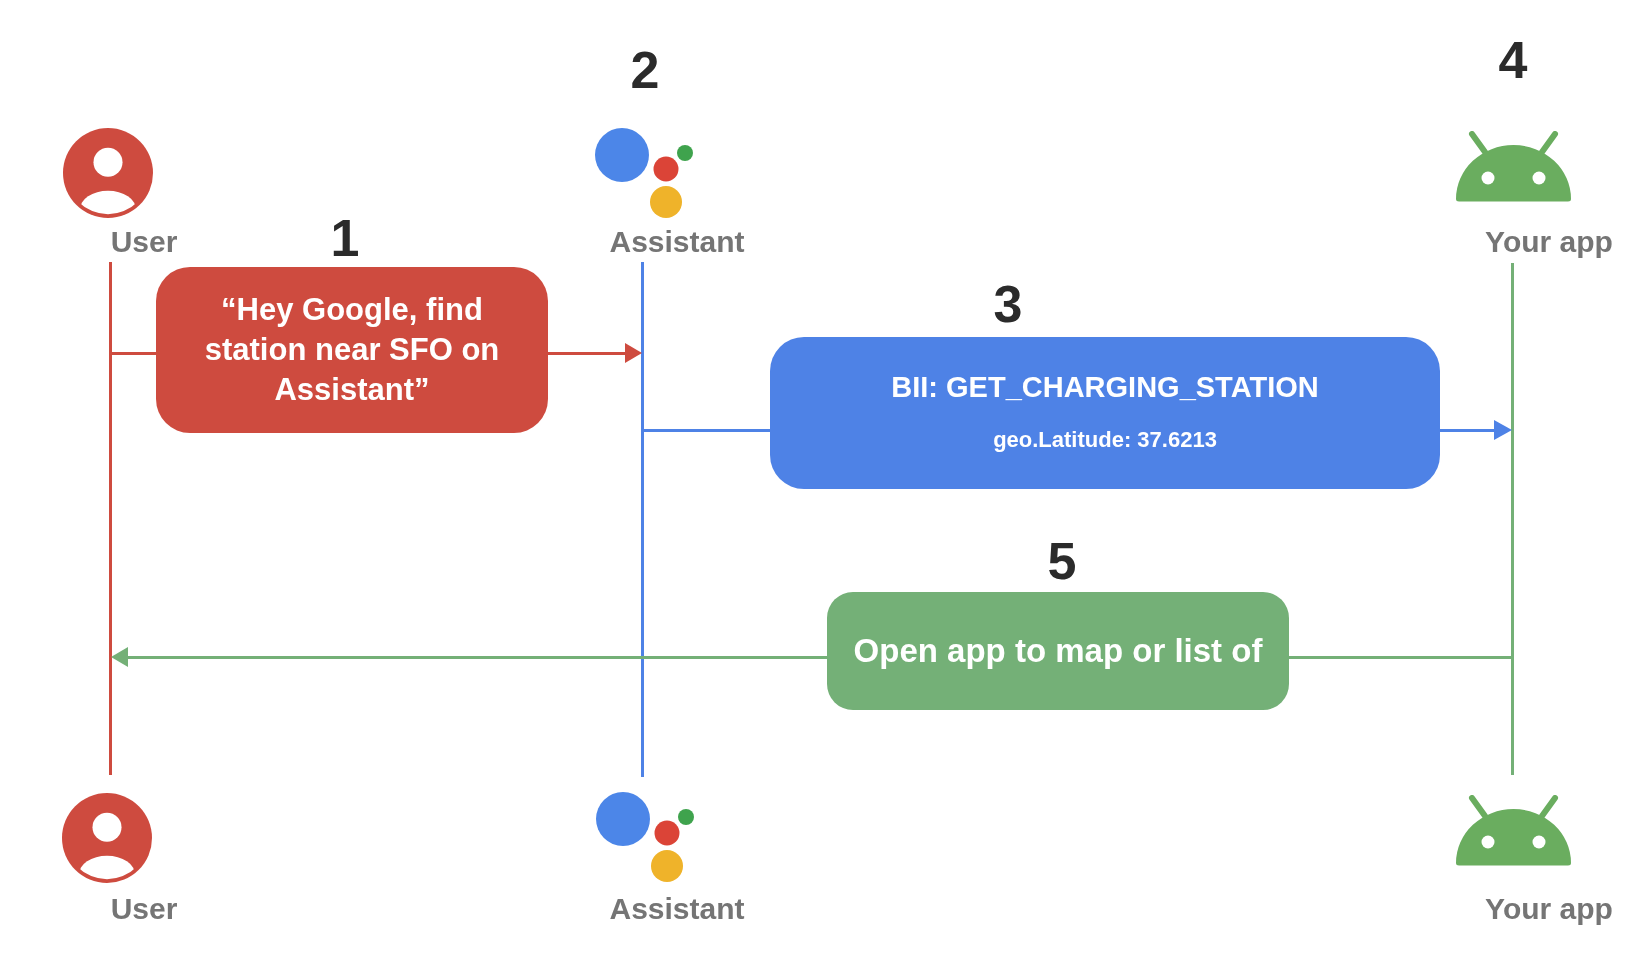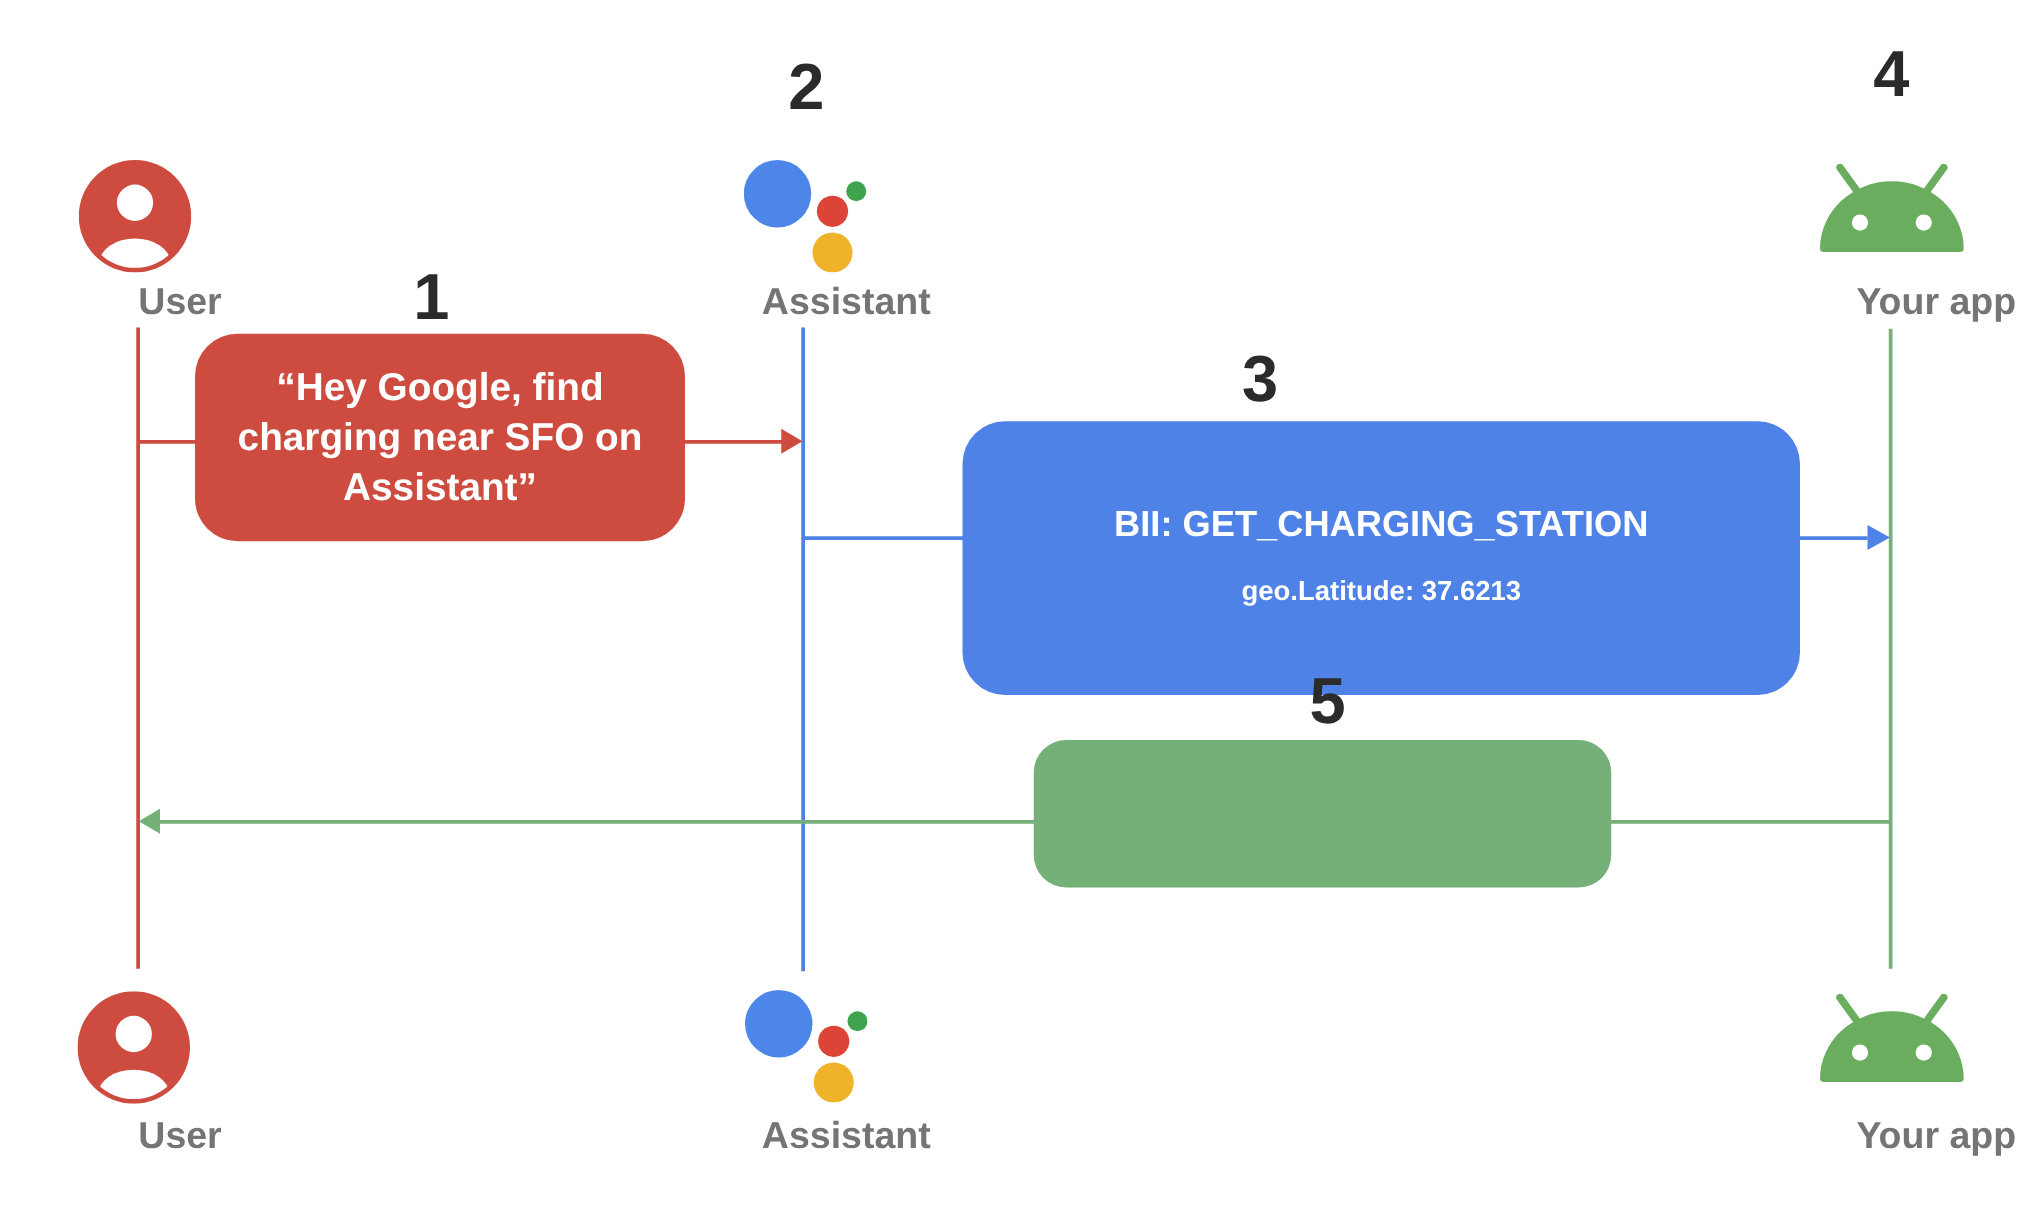--- a/index.html
+++ b/index.html
@@ -164,30 +164,31 @@
       <path d="M100 3 L87 21" stroke-width="6" stroke-linecap="round" fill="none" style="stroke:var(--android-green)"></path>
       <path d="M1 68 A 57.5 54 0 0 1 116 68 Q116 70.5 113 70.5 L4 70.5 Q1 70.5 1 68 Z" style="fill:var(--android-green)"></path>
       <circle cx="33" cy="47" r="6.5" fill="#ffffff"></circle>
       <circle cx="84" cy="47" r="6.5" fill="#ffffff"></circle>
     </svg>
   </div>
   <div class="actor-label" style="left:1513px; top:227px;">Your app</div>
 
   <div class="msg-box box-red" style="left:156px; top:267px; width:392px; height:166px;">
     <div>“Hey Google, find</div>
-    <div>charging near SFO on</div>
+    <div>station near SFO on</div>
     <div>Assistant”</div>
   </div>
 
-  <div class="msg-box box-blue" style="left:770px; top:337px; width:670px; height:219px;">
+  <div class="msg-box box-blue" style="left:770px; top:337px; width:670px; height:152px;">
     <div class="bii-title">BII: GET_CHARGING_STATION</div>
     <div class="bii-param">geo.Latitude: 37.6213</div>
   </div>
 
   <div class="msg-box box-green" style="left:827px; top:592px; width:462px; height:118px;">
+    <div>Open app to map or list of</div>
   </div>
 
   <div class="icon-wrap" style="left:62px; top:793px; width:90px; height:90px;">
     <svg viewBox="0 0 96 96">
       <defs>
           <clipPath id="uclip2">
             <circle cx="48" cy="48" r="44"></circle>
           </clipPath>
         </defs>
       <circle cx="48" cy="48" r="48" style="fill:var(--red)"></circle>

